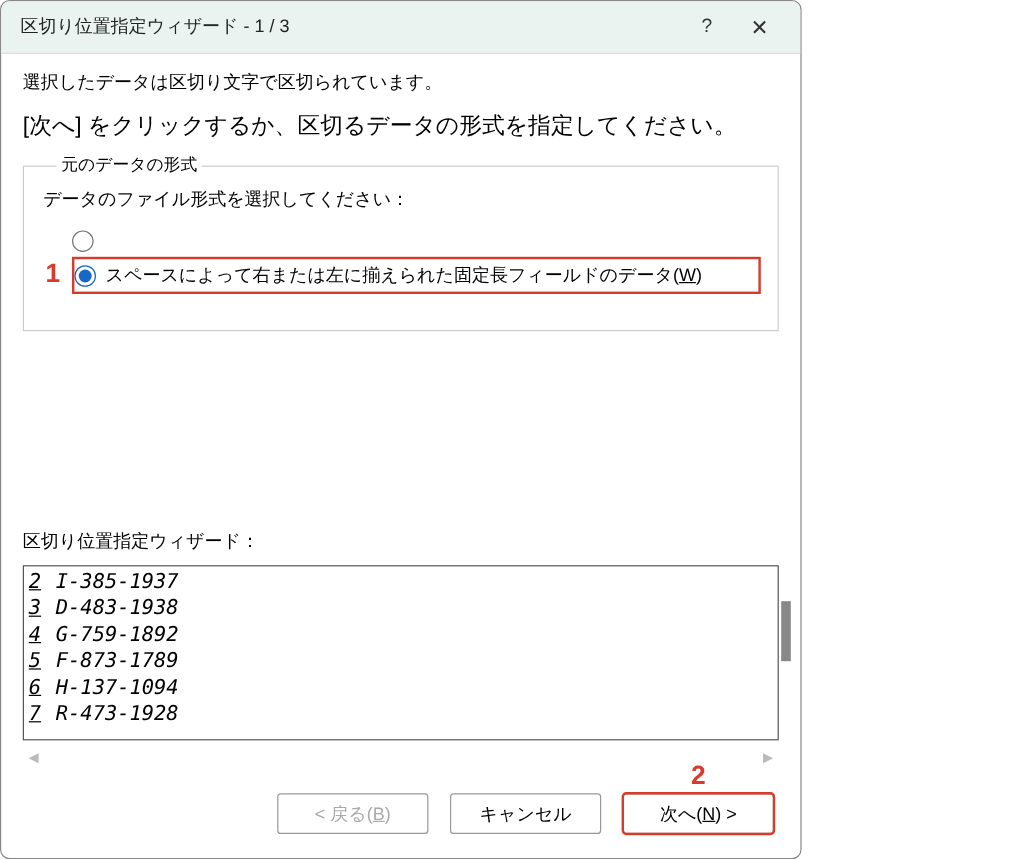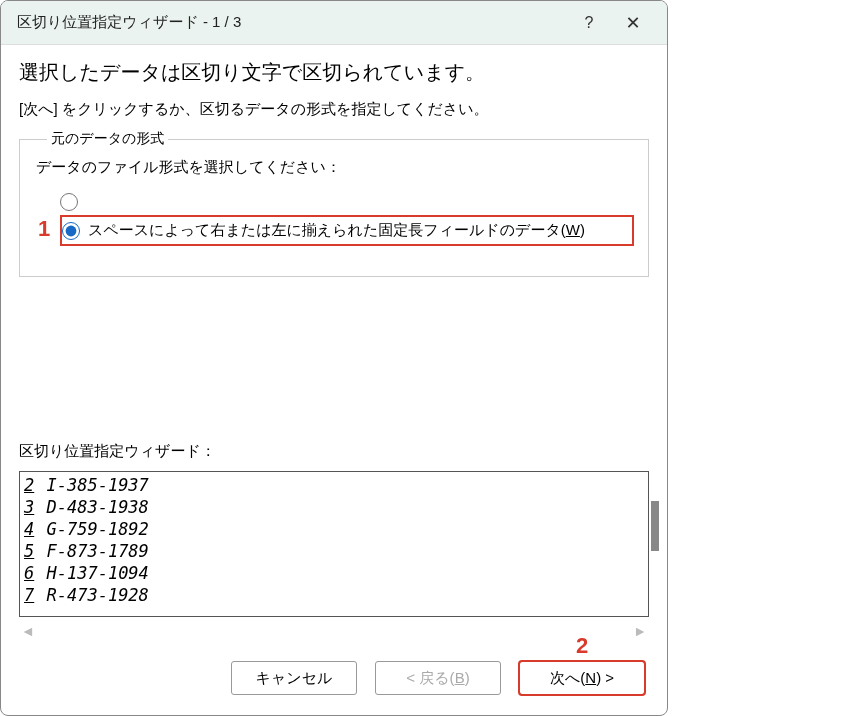--- a/index.html
+++ b/index.html
@@ -39,22 +39,22 @@
     cursor: pointer;
   }
   .titlebar-icon span { font-size: 16px; color: #333; }
   .titlebar-icon.close span { font-size: 18px; }
   .body {
     flex: 1;
     padding: 14px 18px 10px 18px;
     display: flex;
     flex-direction: column;
   }
-  .intro1 { margin-bottom: 14px; font-size: 20px; }
-  .intro2 { margin-bottom: 20px; font-size: 15px; }
+  .intro1 { margin-bottom: 14px; font-size: 15px; }
+  .intro2 { margin-bottom: 20px; font-size: 19px; }
   .fieldset {
     border: 1px solid #ccc;
     padding: 12px 14px 30px 14px;
     margin-bottom: 20px;
     position: relative;
   }
   .fieldset-legend {
     position: absolute;
     top: -10px;
     left: 27px;
@@ -191,24 +191,24 @@
       <div class="scroll-indicator"></div>
     </div>
     <div class="hscroll">
       <span>◄</span>
       <span>►</span>
     </div>
   </div>
 
   <div class="footer">
     <span class="btn-wrap">
-      <button class="btn">キャンセル</button>
+      <button class="btn" disabled=""><span>&lt; 戻る(</span><span class="u">B</span><span>)</span></button>
     </span>
     <span class="btn-wrap">
-      <button class="btn" disabled=""><span>&lt; 戻る(</span><span class="u">B</span><span>)</span></button>
+      <button class="btn">キャンセル</button>
     </span>
     <span class="btn-wrap highlighted">
       <span class="callout-2">2</span>
       <button class="btn"><span>次へ(</span><span class="u">N</span><span>) &gt;</span></button>
     </span>
   </div>
 
 </div>
 
 </body></html>

